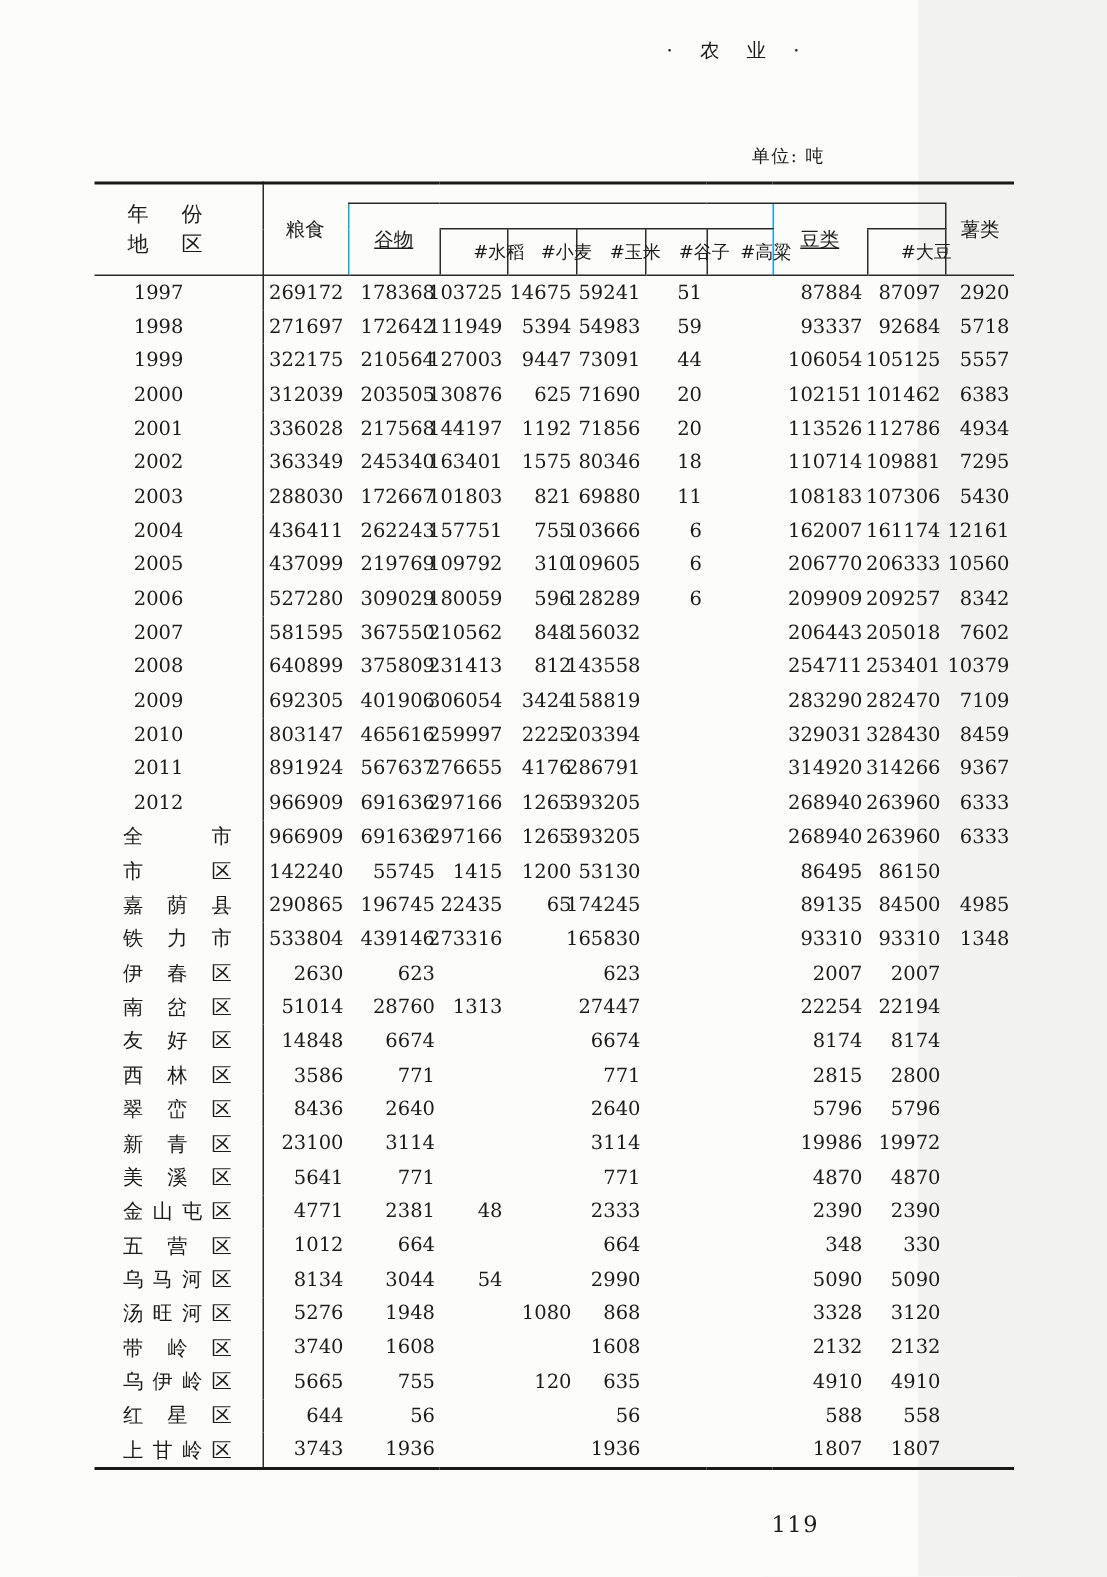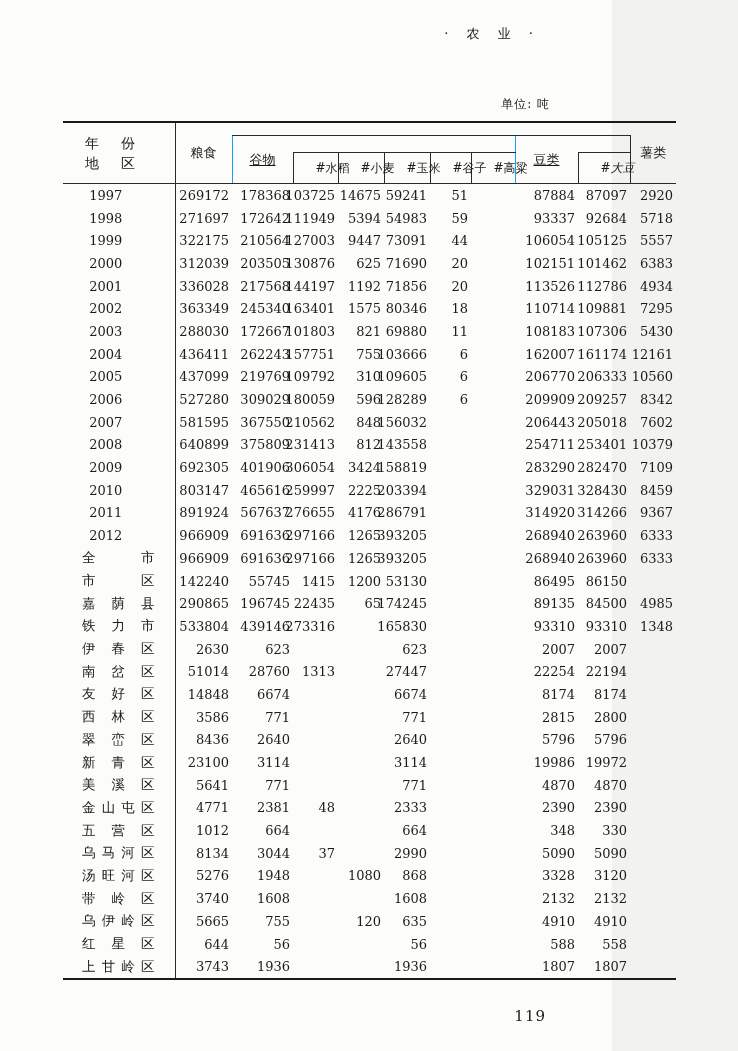--- a/index.html
+++ b/index.html
@@ -56,21 +56,21 @@
   .grp-top{border-bottom:1px solid #2a2a2a;}
   .sub-top{border-bottom:1px solid #2a2a2a;}
   .sub-top-r{border-right:1px solid #2a2a2a;}
   .grp-label{border-bottom:1px solid #2a2a2a;}
   .gl-left{border-left:1px solid #0ea5e9;text-decoration:underline;}
   thead tr.hr3 th.sub{
     border-bottom:1px solid #2a2a2a;
     border-left:1px solid #2a2a2a;
     font-size:12px;
   }
-  thead tr.hr3 th.sub-r{border-right:1px solid #2a2a2a;font-style:italic;}
+  thead tr.hr3 th.sub-r{border-right:1px solid #2a2a2a;}
   
   tbody td{height:22.7px;}
   tbody td.stub{border-right:1px solid #2a2a2a;}
   tbody td.year{text-align:center;padding-right:26px;font-size:13px;}
   tbody td.region{
     font-size:13.5px;
     text-align:justify;text-align-last:justify;
     padding:0 20px 0 19px;
     font-family:"DejaVu Serif","Liberation Serif",serif;
   }
@@ -509,21 +509,21 @@
           <td class="num"></td>
           <td class="num"></td>
           <td class="num">348</td>
           <td class="num">330</td>
           <td class="num"></td>
         </tr>
         <tr>
           <td class="stub region">乌马河区</td>
           <td class="num">8134</td>
           <td class="num">3044</td>
-          <td class="num">37</td>
+          <td class="num">54</td>
           <td class="num"></td>
           <td class="num">2990</td>
           <td class="num"></td>
           <td class="num"></td>
           <td class="num">5090</td>
           <td class="num">5090</td>
           <td class="num"></td>
         </tr>
         <tr>
           <td class="stub region">汤旺河区</td>

